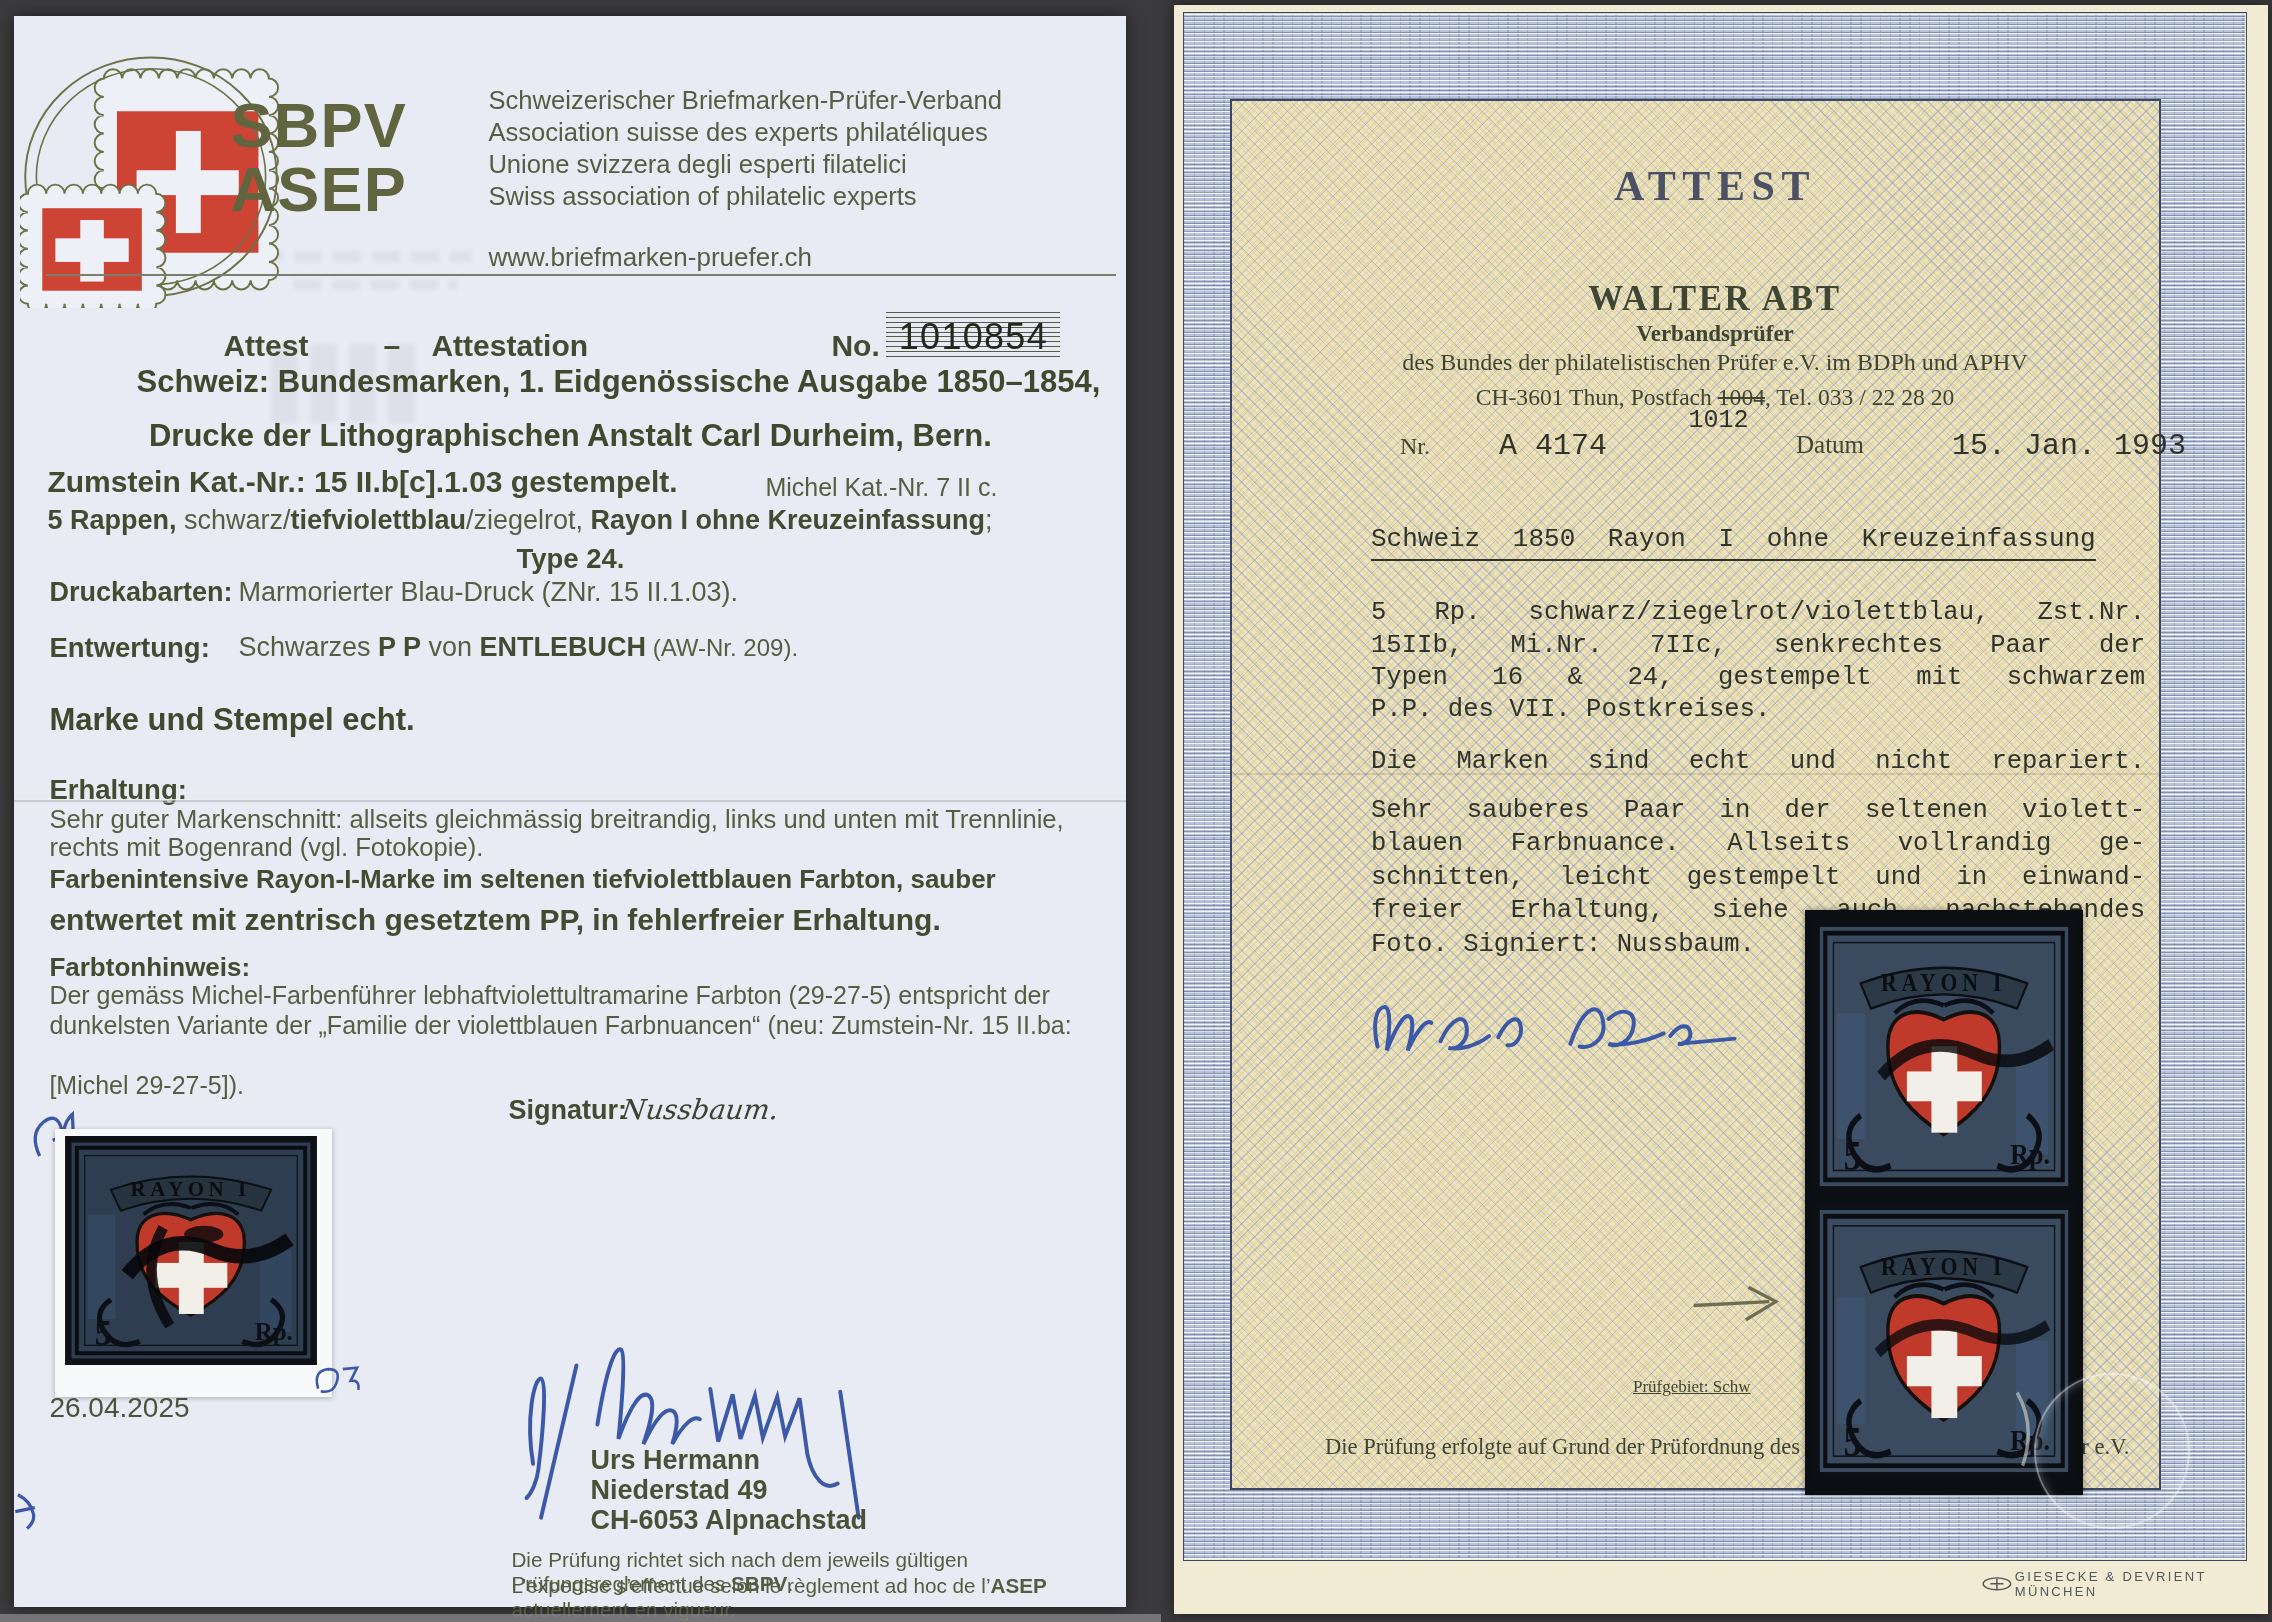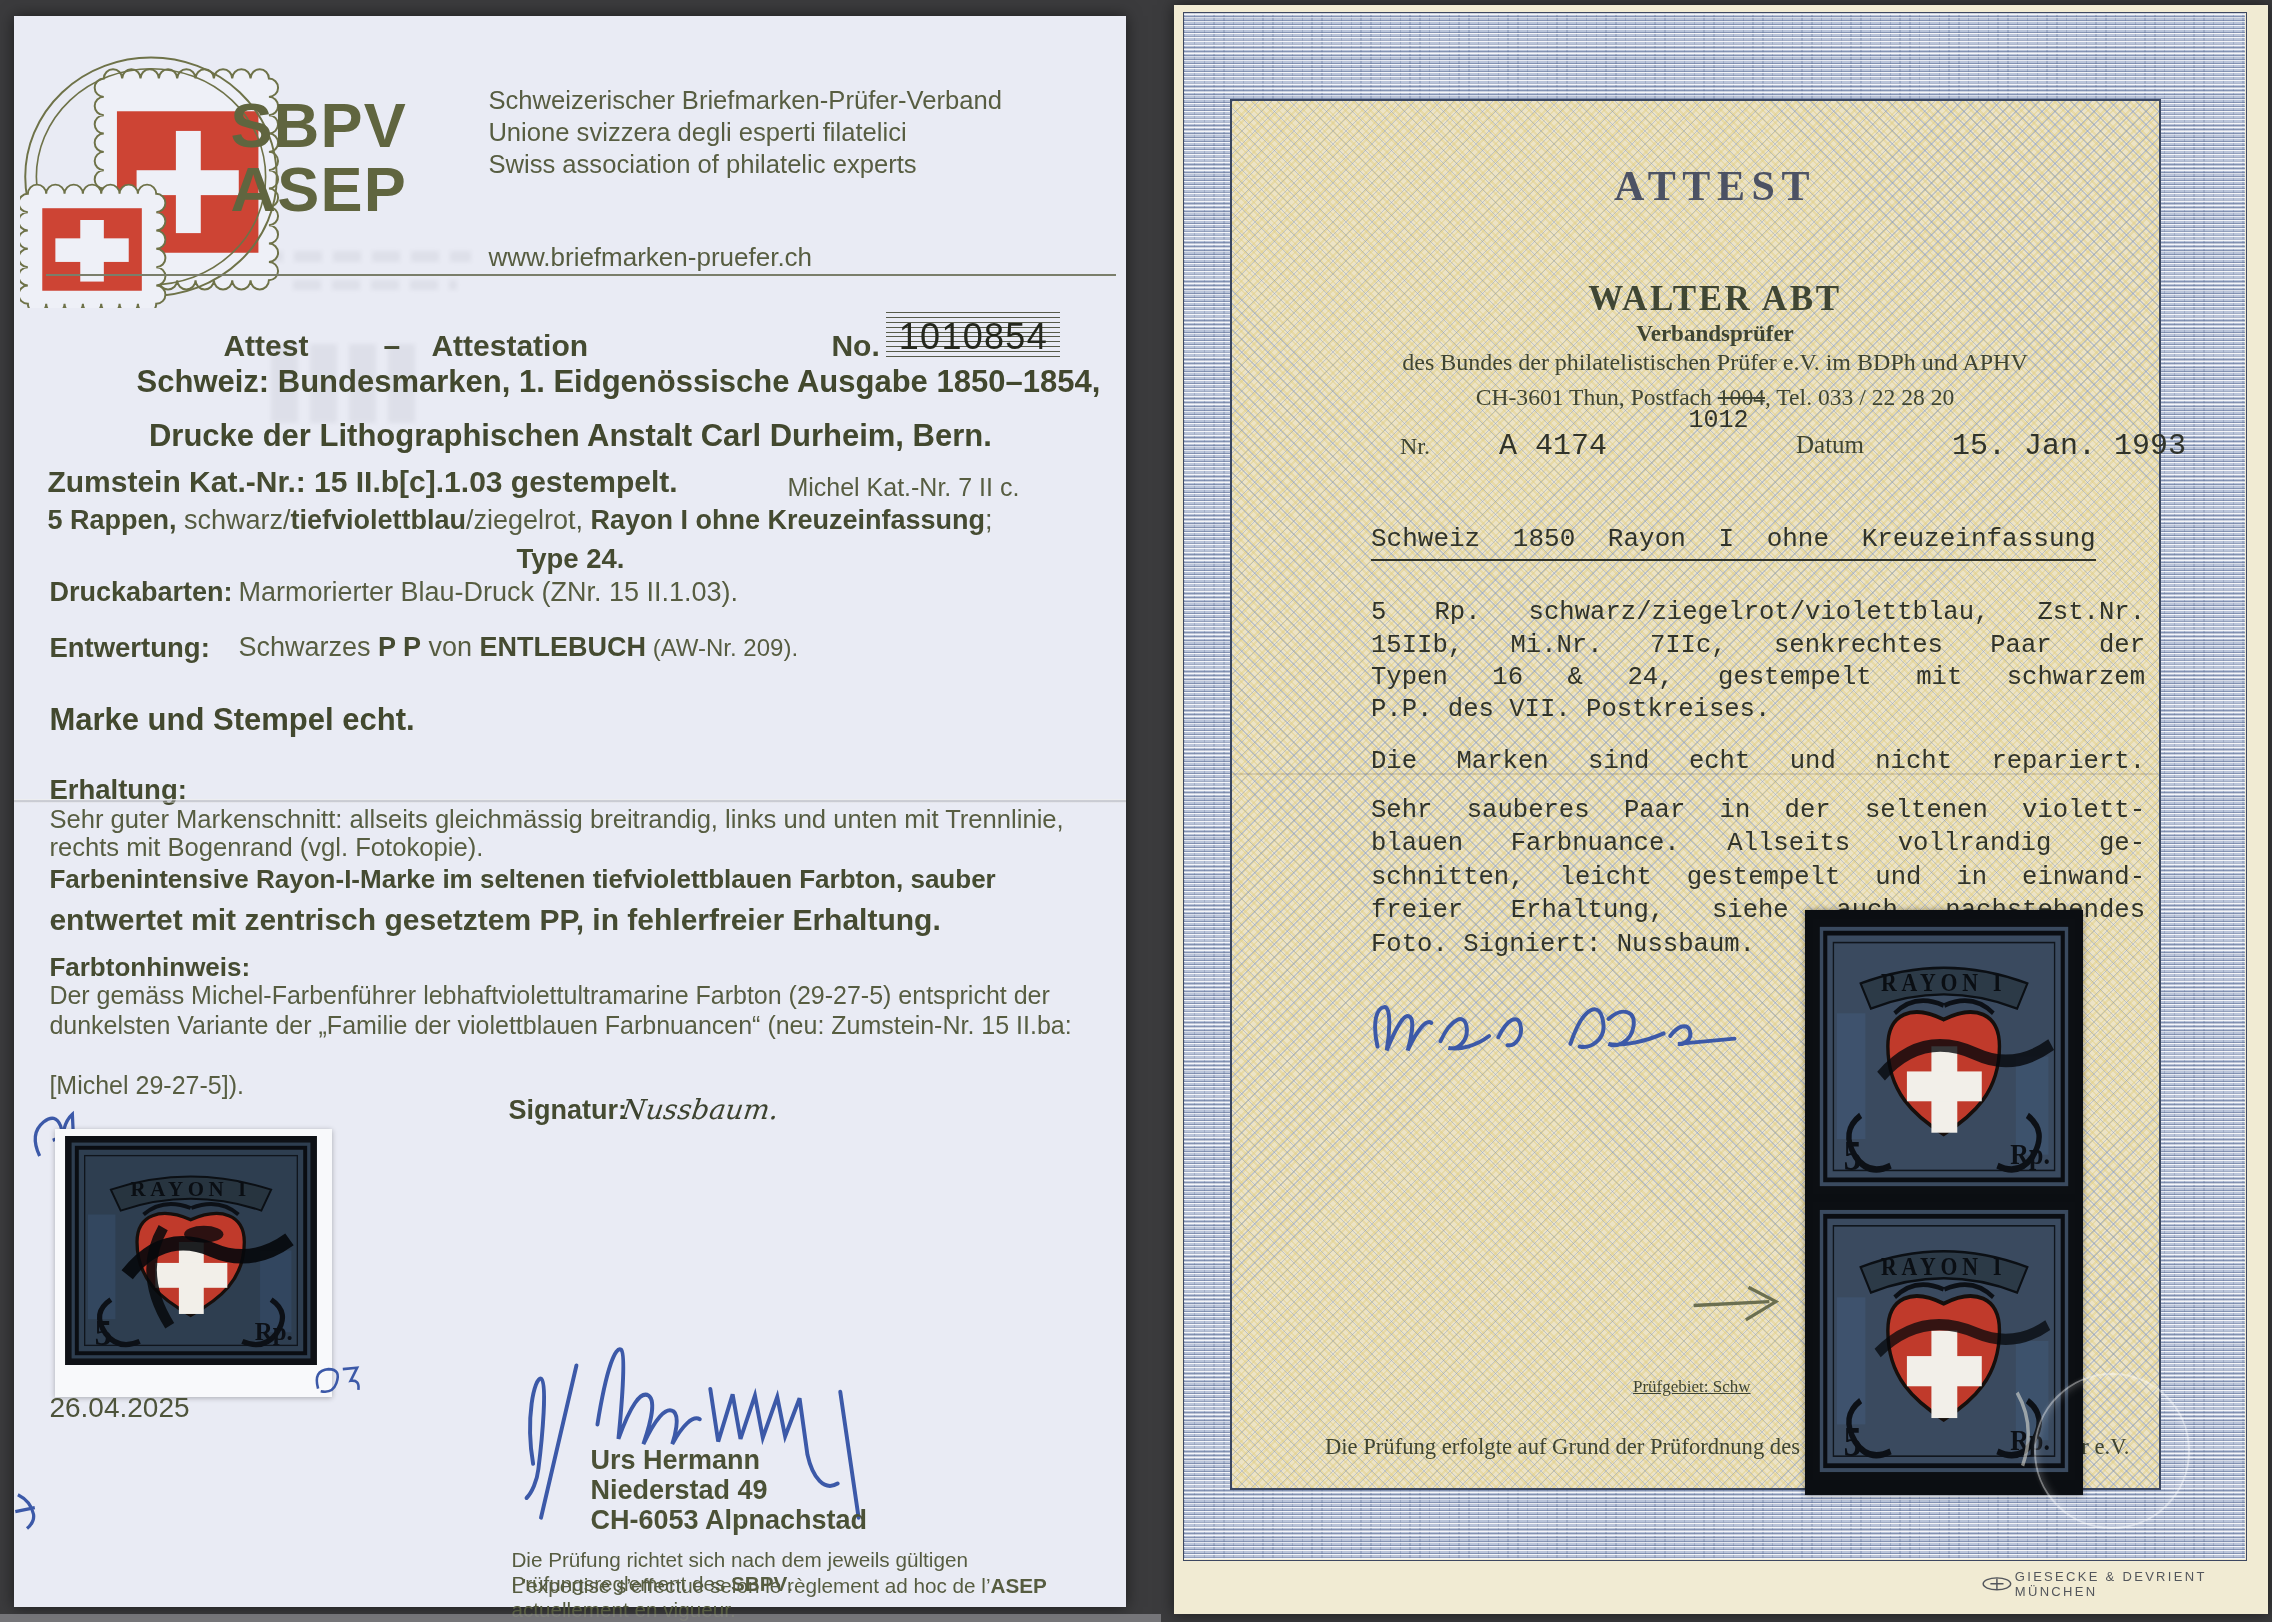--- a/index.html
+++ b/index.html
@@ -89,41 +89,42 @@
       <rect x="54" y="304" width="112" height="36" fill="#eef0f7"></rect>
     </svg>
 
     <div class="abs sans b" style="left:216px;top:77px;font-size:63px;line-height:64px;letter-spacing:1.3px;color:#60653f;">
       <div>SBPV</div>
       <div>ASEP</div>
     </div>
 
     <div class="abs sans olv" style="left:474px;top:68px;font-size:25.6px;line-height:32px;">
       <div>Schweizerischer Briefmarken-Prüfer-Verband</div>
+      <div>Association suisse des experts philatéliques</div>
       <div>Unione svizzera degli esperti filatelici</div>
       <div>Swiss association of philatelic experts</div>
     </div>
 
     <div class="abs sans olv" style="left:474px;top:226px;font-size:26px;">www.briefmarken-pruefer.ch</div>
 
     <div class="abs divider" style="left:31.5px;top:258px;width:1070px;"></div>
 
     <div class="abs sans b olvb" style="left:209px;top:313px;font-size:30px;">Attest</div>
     <div class="abs sans b olvb" style="left:369px;top:313px;font-size:30px;">–</div>
     <div class="abs sans b olvb" style="left:417px;top:313px;font-size:30px;">Attestation</div>
     <div class="abs sans b olvb" style="left:817px;top:313px;font-size:30px;">No.</div>
     <div class="abs numberbox center" style="left:872px;top:296px;width:174px;height:49px;">
       <span class="sans numtext" style="font-size:36px;position:relative;top:3.9px;">1010854</span>
     </div>
 
     <div class="abs sans b center" style="left:0;top:348px;width:1208px;font-size:31px;color:#42482e;">Schweiz: Bundesmarken, 1. Eidgenössische Ausgabe 1850–1854,</div>
     <div class="abs sans b center" style="left:0;top:402px;width:1112px;font-size:31px;color:#42482e;">Drucke der Lithographischen Anstalt Carl Durheim, Bern.</div>
 
     <div class="abs sans b olvb" style="left:33px;top:449px;font-size:30px;">Zumstein Kat.-Nr.: 15 II.b[c].1.03 gestempelt.</div>
-    <div class="abs sans olv" style="left:773px;top:457px;font-size:25px;">Michel Kat.-Nr. 7 II c.</div>
+    <div class="abs sans olv" style="left:751px;top:457px;font-size:25px;">Michel Kat.-Nr. 7 II c.</div>
 
     <div class="abs sans olv" style="left:33px;top:489px;font-size:27px;">
       <span class="b olvb">5 Rappen,</span><span> schwarz/</span><span class="b olvb">tiefviolettblau</span><span>/ziegelrot, </span><span class="b olvb">Rayon I ohne Kreuzeinfassung</span><span>;</span>
     </div>
     <div class="abs sans b center olvb" style="left:0;top:527px;width:1112px;font-size:27.5px;">Type 24.</div>
 
     <div class="abs sans b olvb" style="left:35px;top:561px;font-size:27px;">Druckabarten:</div>
     <div class="abs sans olv" style="left:224px;top:561px;font-size:27px;">Marmorierter Blau-Druck (ZNr. 15 II.1.03).</div>
 
     <div class="abs sans b olvb" style="left:35px;top:616px;font-size:27.5px;">Entwertung:</div>

